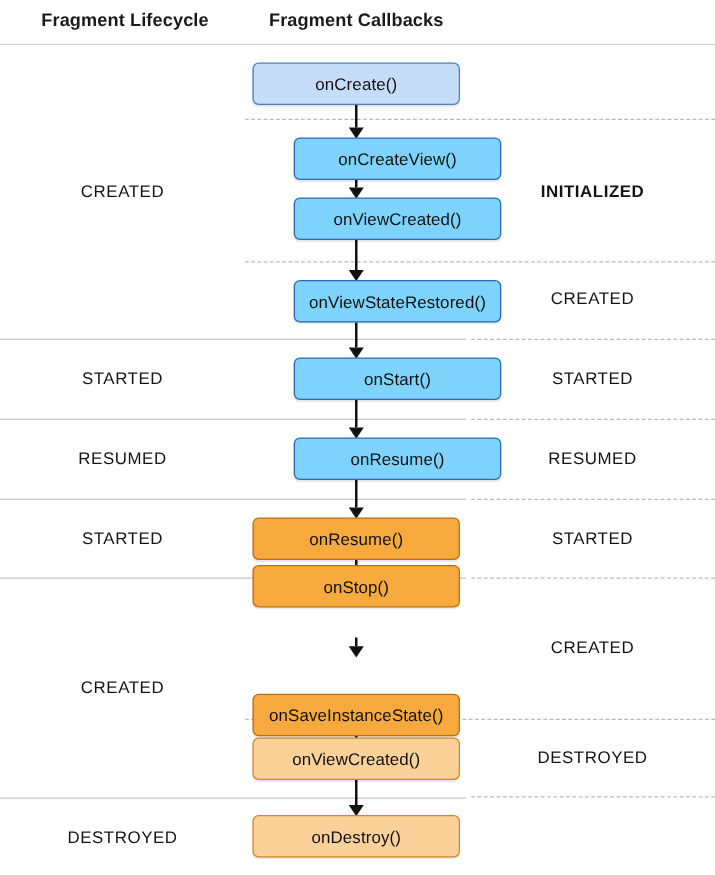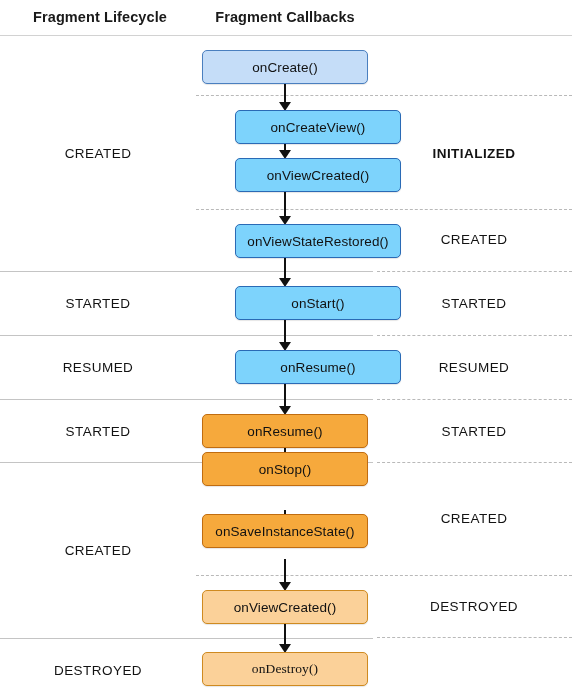--- a/index.html
+++ b/index.html
@@ -182,18 +182,18 @@
     </div>
   <div id="callbacks-layer">
       <div class="cb-box blue-light" style="top: 50px;">onCreate()</div>
       <div class="cb-box blue" style="top: 110px;">onCreateView()</div>
       <div class="cb-box blue" style="top: 158px;">onViewCreated()</div>
       <div class="cb-box blue" style="top: 224px;">onViewStateRestored()</div>
       <div class="cb-box blue" style="top: 286px;">onStart()</div>
       <div class="cb-box blue" style="top: 350px;">onResume()</div>
       <div class="cb-box orange" style="top: 414px;">onResume()</div>
       <div class="cb-box orange" style="top: 452px;">onStop()</div>
-      <div class="cb-box orange" style="top: 514px; text-align: center;">onSaveInstanceState()</div>
+      <div class="cb-box orange" style="top: 555px; text-align: center;">onSaveInstanceState()</div>
       <div class="cb-box orange-light" style="top: 590px;">onViewCreated()</div>
-      <div class="cb-box orange-light" style="top: 652px; font-family: Liberation Serif, serif;">onDestroy()</div>
+      <div class="cb-box orange-light" style="top: 652px;">onDestroy()</div>
     </div>
 
 </div>
 
 </body></html>

